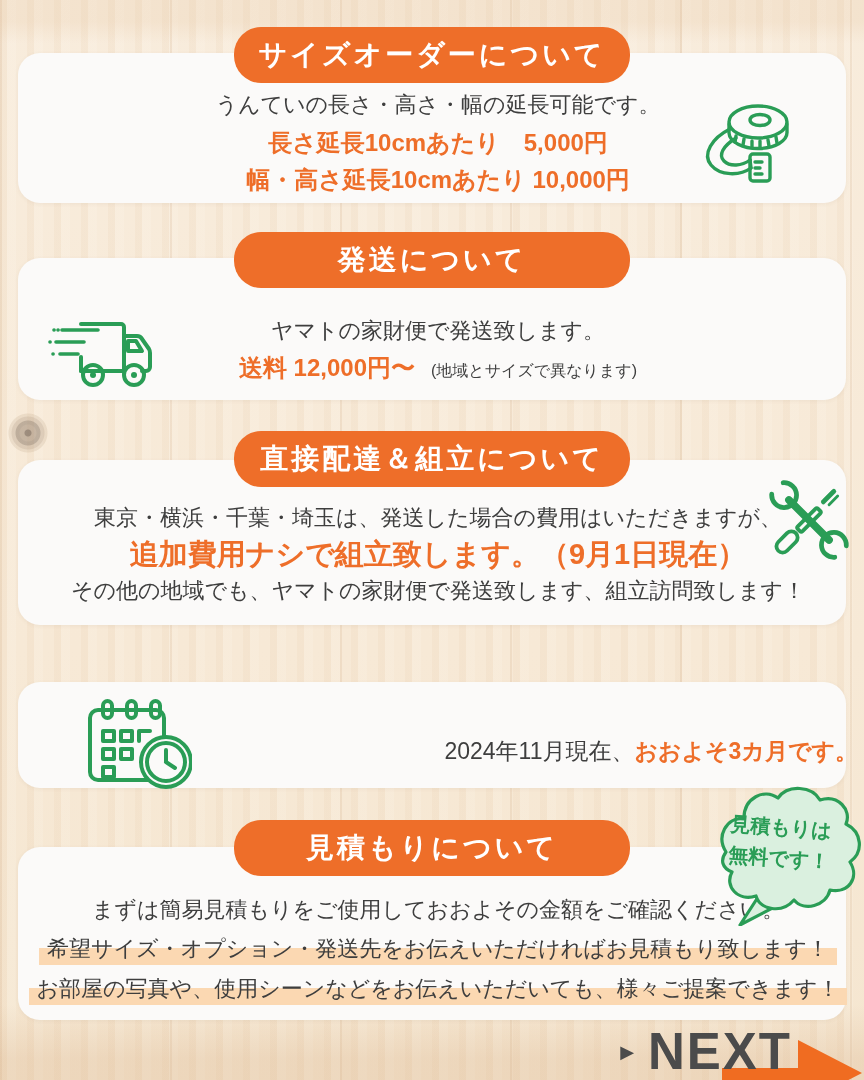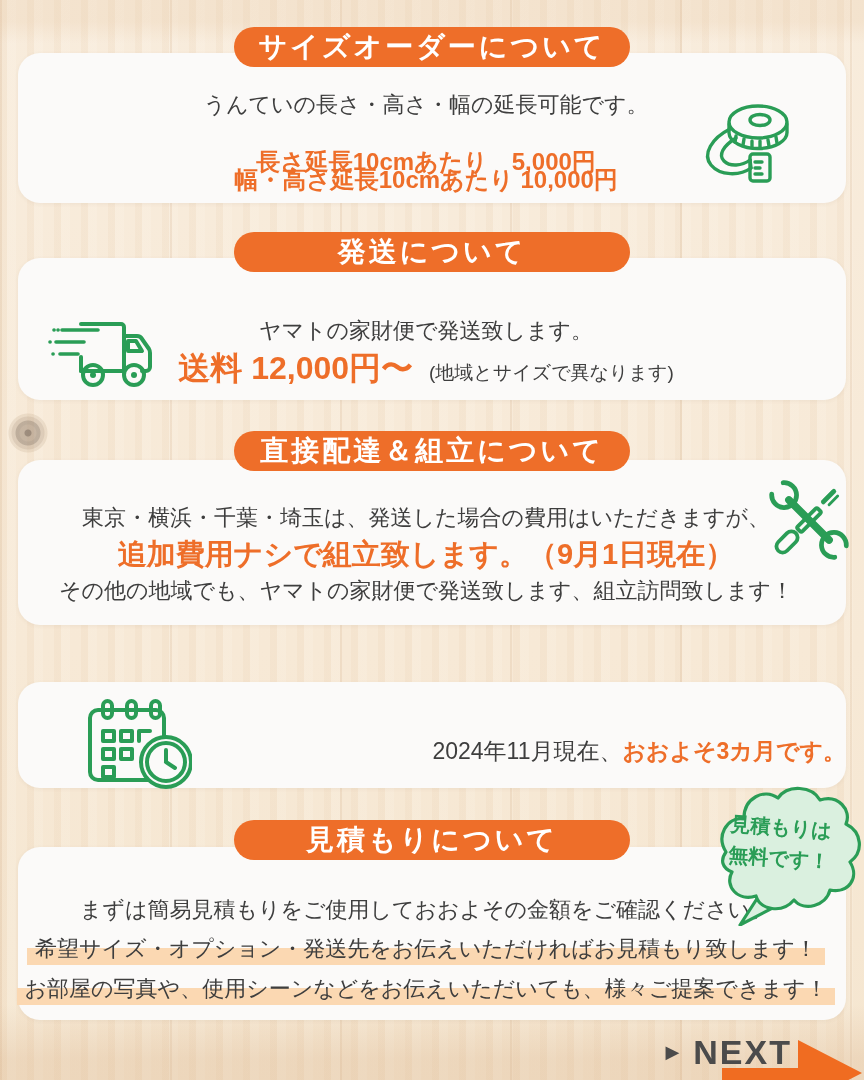--- a/index.html
+++ b/index.html
@@ -27,33 +27,33 @@
         rgba(190,165,135,.22) 17px 19px,
         rgba(0,0,0,0) 20px);
   }
   .card{
     position:absolute;left:18px;width:828px;
     background:#fbfaf9;border-radius:22px;
     box-shadow:0 1px 4px rgba(120,90,60,.07);
     z-index:1;
   }
   .pill{
-    position:absolute;left:234px;width:396px;height:40px;
+    position:absolute;left:234px;width:396px;height:56px;
     background:#ee6e29;border-radius:27px;
     display:flex;align-items:center;justify-content:center;
     color:#ffffff;font-weight:bold;font-size:28px;letter-spacing:3px;
     z-index:3;white-space:nowrap;
   }
   .tline{
-    position:absolute;left:6px;width:840px;text-align:center;
+    position:absolute;left:18px;width:840px;text-align:center;
     color:#3e3e3e;font-size:22px;line-height:30px;z-index:2;white-space:nowrap;
   }
   .tline.orange{color:#ee6e29;font-weight:bold;font-size:24px;}
-  .mix-strong{color:#ee6e29;font-weight:bold;font-size:32px;}
-  .mix-note{color:#3e3e3e;font-weight:normal;font-size:19px;margin-left:16px;}
+  .mix-strong{color:#ee6e29;font-weight:bold;font-size:24px;}
+  .mix-note{color:#3e3e3e;font-weight:normal;font-size:16px;margin-left:16px;}
   .hl{
     background-image:linear-gradient(180deg, rgba(0,0,0,0) 42%, #fbd8b2 42%);
     padding:0 8px 4px 8px;
   }
   .icon{position:absolute;z-index:2;}
   .icon svg{display:block;width:100%;height:100%;}
   
   .bubble{position:absolute;left:700px;top:776px;width:164px;height:150px;z-index:4;}
   .bubble svg{position:absolute;left:0;top:0;width:164px;height:150px;}
   .bubble .btxt{
@@ -61,34 +61,34 @@
     color:#2a9d56;font-weight:bold;font-size:20px;line-height:31px;
     transform:rotate(4deg);white-space:nowrap;
   }
   
   .next-arrow{position:absolute;right:0;bottom:0;width:172px;height:50px;z-index:1;}
   .next{
     position:absolute;right:72px;bottom:6px;z-index:2;
     display:flex;align-items:center;gap:14px;color:#4b4b4b;font-weight:bold;
   }
   .next .marker{font-size:18px;line-height:18px;}
-  .next .label{font-size:34px;letter-spacing:2px;line-height:44px;}
+  .next .label{font-size:51px;letter-spacing:2px;line-height:44px;}
 </style>
 </head>
 <body>
 
 <div class="stage">
   <div class="knot"></div>
 
   <section class="card" style="top:53px;height:150px;"></section>
   <div class="pill" style="top:27px;">
     <span>サイズオーダーについて</span>
   </div>
   <div class="tline" style="top:90px;">うんていの長さ・高さ・幅の延長可能です。</div>
-  <div class="tline orange" style="top:128px;margin-top:19px;">長さ延長10cmあたり　5,000円</div>
+  <div class="tline orange" style="top:128px;">長さ延長10cmあたり　5,000円</div>
   <div class="tline orange" style="top:165px;">幅・高さ延長10cmあたり 10,000円</div>
   <div class="icon" style="left:692px;top:96px;width:106px;height:100px;">
     <svg viewBox="0 0 106 100" fill="none" stroke="#2a9d56" stroke-width="3.4" stroke-linecap="round" stroke-linejoin="round">
       <ellipse cx="66" cy="26" rx="29" ry="16"></ellipse>
       <ellipse cx="68" cy="24" rx="10" ry="5.5"></ellipse>
       <path d="M37,28 v9 a29,16 0 0 0 58,-1 v-8"></path>
       <path d="M44,40 l-1,6 M52,43 l-1,6 M60,45 v6 M68,45 v6 M76,44 l1,6 M84,41 l1,6"></path>
       <path d="M38,33 C20,42 10,58 19,69 C28,80 48,80 59,72"></path>
       <path d="M44,42 C31,50 26,59 32,65 C38,71 50,70 58,64"></path>
       <path d="M59,72 l-1,-8"></path>

